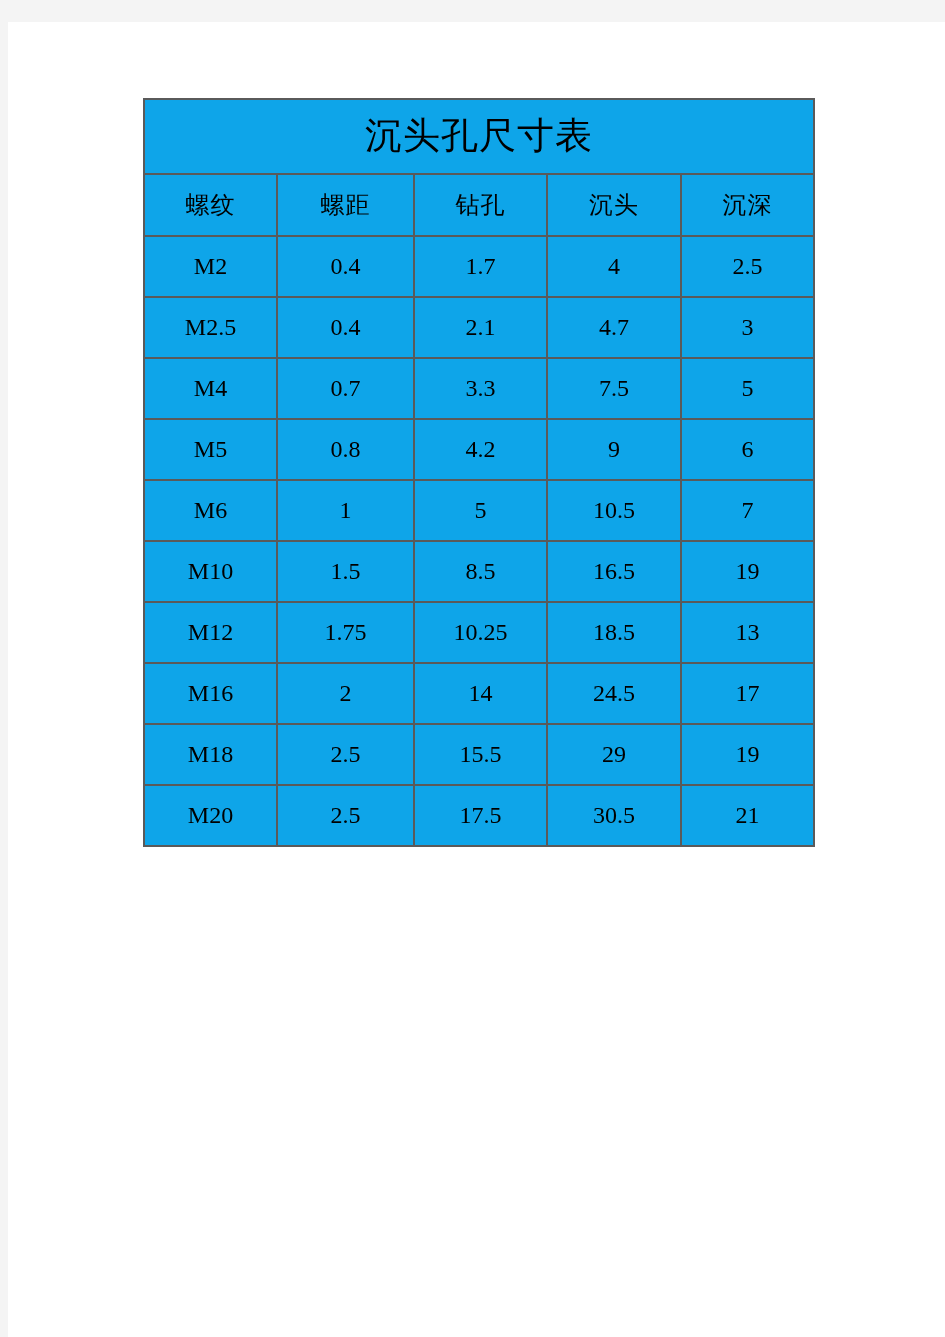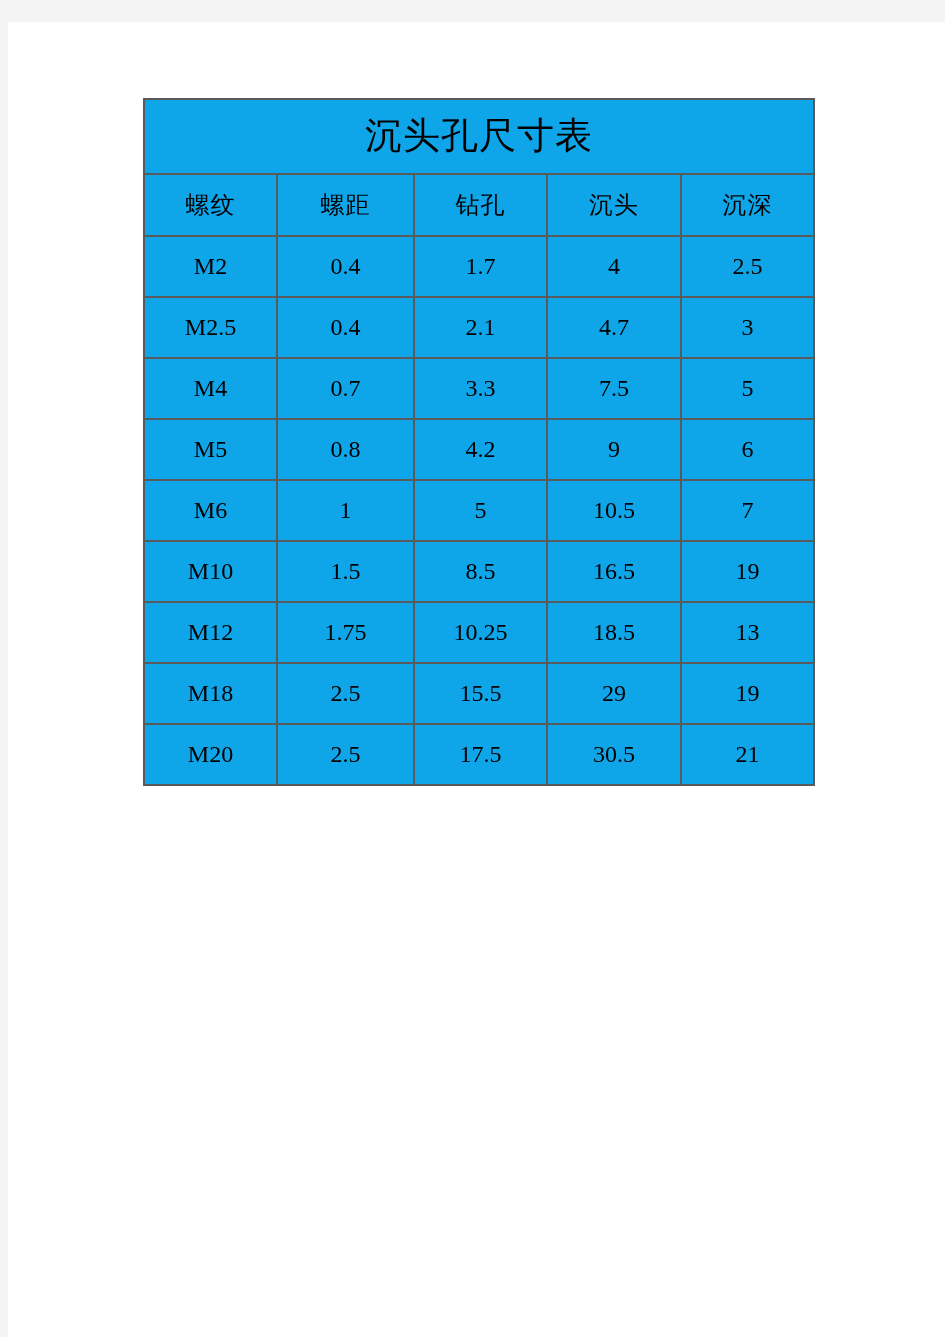--- a/index.html
+++ b/index.html
@@ -159,20 +159,27 @@
           <td class="data-cell">19</td>
         </tr>
         <tr>
           <td class="data-cell first-col">M12</td>
           <td class="data-cell">1.75</td>
           <td class="data-cell">10.25</td>
           <td class="data-cell">18.5</td>
           <td class="data-cell">13</td>
         </tr>
         <tr>
+          <td class="data-cell first-col">M16</td>
+          <td class="data-cell">2</td>
+          <td class="data-cell">14</td>
+          <td class="data-cell">24.5</td>
+          <td class="data-cell">17</td>
+        </tr>
+        <tr>
           <td class="data-cell first-col">M18</td>
           <td class="data-cell">2.5</td>
           <td class="data-cell">15.5</td>
           <td class="data-cell">29</td>
           <td class="data-cell">19</td>
         </tr>
         <tr>
           <td class="data-cell first-col">M20</td>
           <td class="data-cell">2.5</td>
           <td class="data-cell">17.5</td>

